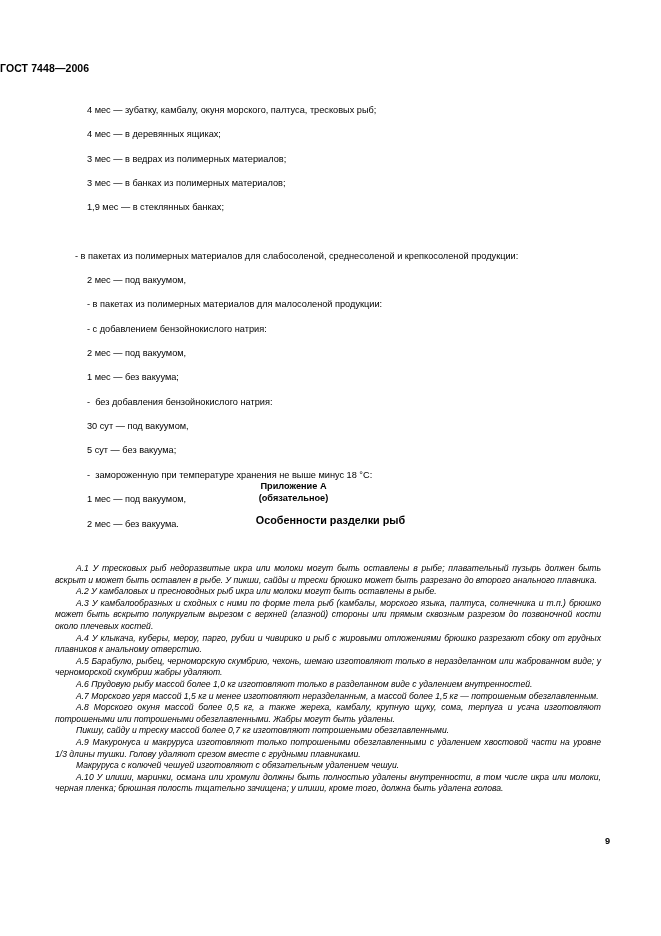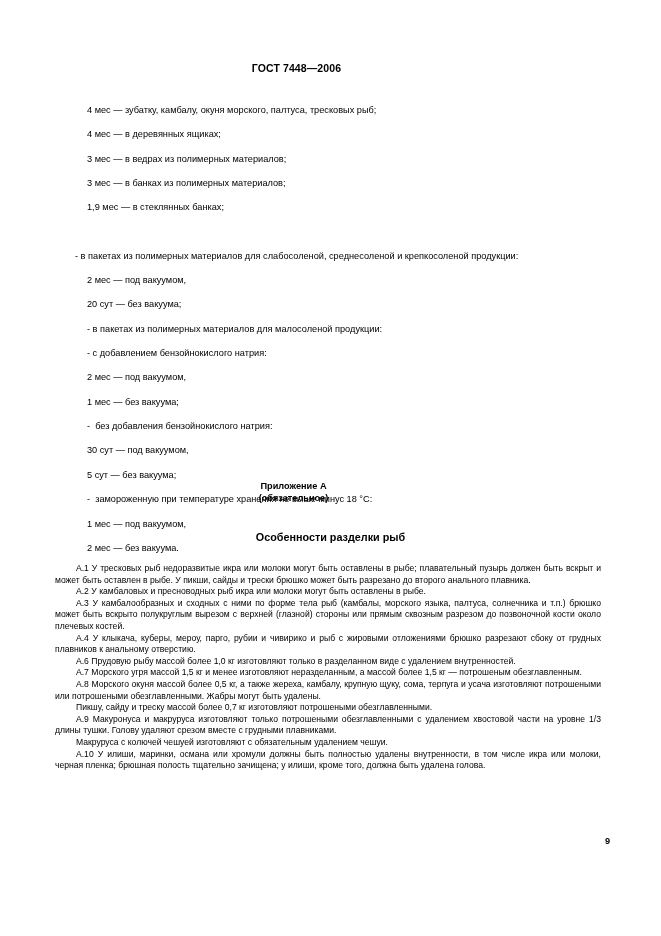--- a/index.html
+++ b/index.html
@@ -21,21 +21,21 @@
     top: 0;
     width: 661px;
     height: 936px;
   }
   
   .doc-header {
     position: absolute;
     left: 0;
     top: 62px;
     width: 593px;
-    text-align: center;
+    text-align: left;
     font-size: 10.5px;
     font-weight: bold;
     letter-spacing: 0.1px;
   }
   
   .terms-block {
     position: absolute;
     left: 55px;
     top: 92px;
     width: 546px;
@@ -64,34 +64,35 @@
     font-size: 9.2px;
     font-weight: bold;
     line-height: 11.5px;
   }
   .appendix-label .sub {
     display: block;
   }
   .appendix-title {
     position: absolute;
     left: 0;
-    top: 531px;
+    top: 514px;
     width: 661px;
     text-align: center;
     font-size: 10.8px;
     font-weight: bold;
   }
   
   .appendix-body {
     position: absolute;
     left: 55px;
     top: 563px;
     width: 546px;
     font-size: 8.6px;
     line-height: 11.6px;
+    font-style: italic;
   }
   .appendix-body p {
     margin: 0;
     text-align: justify;
     text-indent: 21px;
     text-justify: inter-word;
   }
   
   .folio {
     position: absolute;
@@ -111,21 +112,20 @@
   <div class="doc-header">ГОСТ 7448—2006</div>
 
   <div class="terms-block">
     <p class="ln ind">4 мес — зубатку, камбалу, окуня морского, палтуса, тресковых рыб;</p>
     <p class="ln ind">4 мес — в деревянных ящиках;</p>
     <p class="ln ind">3 мес — в ведрах из полимерных материалов;</p>
     <p class="ln ind">3 мес — в банках из полимерных материалов;</p>
     <p class="ln ind">1,9 мес — в стеклянных банках;</p>
     <p class="flow">-  в пакетах из полимерных материалов для слабосоленой, среднесоленой и крепкосоленой продукции:</p>
     <p class="ln ind">2 мес — под вакуумом,</p>
-    <p class="ln ind">20 сут — без вакуума;</p>
     <p class="ln ind">- в пакетах из полимерных материалов для малосоленой продукции:</p>
     <p class="ln ind">- с добавлением бензойнокислого натрия:</p>
     <p class="ln ind">2 мес — под вакуумом,</p>
     <p class="ln ind">1 мес — без вакуума;</p>
     <p class="ln ind">-  без добавления бензойнокислого натрия:</p>
     <p class="ln ind">30 сут — под вакуумом,</p>
     <p class="ln ind">5 сут — без вакуума;</p>
     <p class="ln ind">-  замороженную при температуре хранения не выше минус 18 °С:</p>
     <p class="ln ind">1 мес — под вакуумом,</p>
     <p class="ln ind">2 мес — без вакуума.</p>
@@ -136,20 +136,21 @@
     <span class="sub">(обязательное)</span>
   </div>
 
   <div class="appendix-title">Особенности разделки рыб</div>
 
   <div class="appendix-body">
     <p>А.1  У тресковых рыб недоразвитые икра или молоки могут быть оставлены в рыбе; плавательный пузырь должен быть вскрыт и может быть оставлен в рыбе. У пикши, сайды и трески брюшко может быть разрезано до второго анального плавника.</p>
     <p>А.2  У камбаловых и пресноводных рыб икра или молоки могут быть оставлены в рыбе.</p>
     <p>А.3  У камбалообразных и сходных с ними по форме тела рыб (камбалы, морского языка, палтуса, солнечника и т.п.) брюшко может быть вскрыто полукруглым вырезом с верхней (глазной) стороны или прямым сквозным разрезом до позвоночной кости около плечевых костей.</p>
     <p>А.4  У клыкача, куберы, мероу, парго, рубии и чивирико и рыб с жировыми отложениями брюшко разрезают сбоку от грудных плавников к анальному отверстию.</p>
+    <p>А.5  Барабулю, рыбец, черноморскую скумбрию, чехонь, шемаю изготовляют только в неразделанном или жаброванном виде; у черноморской скумбрии жабры удаляют.</p>
     <p>А.6  Прудовую рыбу массой более 1,0 кг изготовляют только в разделанном виде с удалением внутренностей.</p>
     <p>А.7  Морского угря массой 1,5 кг и менее изготовляют неразделанным, а массой более 1,5 кг — потрошеным обезглавленным.</p>
     <p>А.8  Морского окуня массой более 0,5 кг, а также жереха, камбалу, крупную щуку, сома, терпуга и усача изготовляют потрошеными или потрошеными обезглавленными. Жабры могут быть удалены.</p>
     <p>Пикшу, сайду и треску массой более 0,7 кг изготовляют потрошеными обезглавленными.</p>
     <p>А.9  Макуронуса и макруруса изготовляют только потрошеными обезглавленными с удалением хвостовой части на уровне 1/3 длины тушки. Голову удаляют срезом вместе с грудными плавниками.</p>
     <p>Макруруса с колючей чешуей изготовляют с обязательным удалением чешуи.</p>
     <p>А.10  У илиши, маринки, османа или хромули должны быть полностью удалены внутренности, в том числе икра или молоки, черная пленка; брюшная полость тщательно зачищена; у илиши, кроме того, должна быть удалена голова.</p>
   </div>
 
   <div class="folio">9</div>

